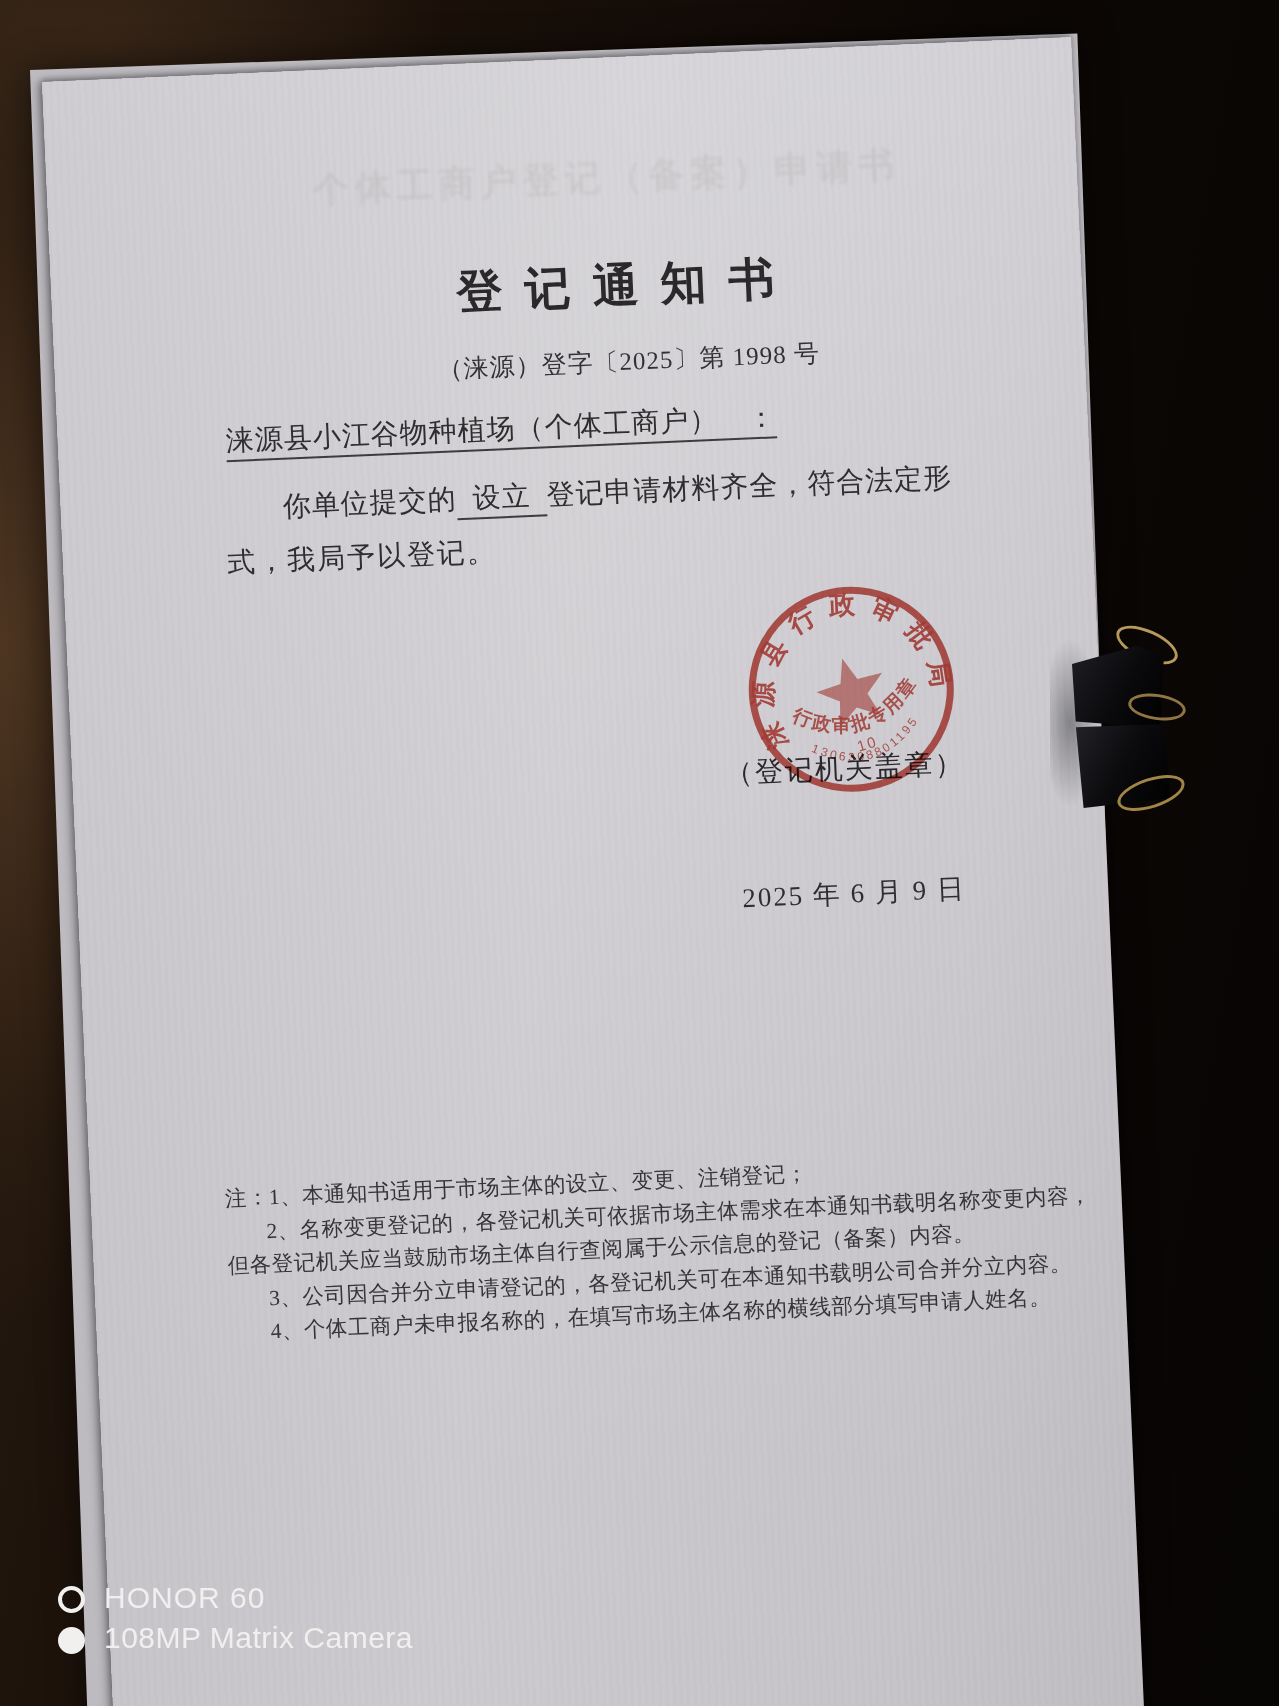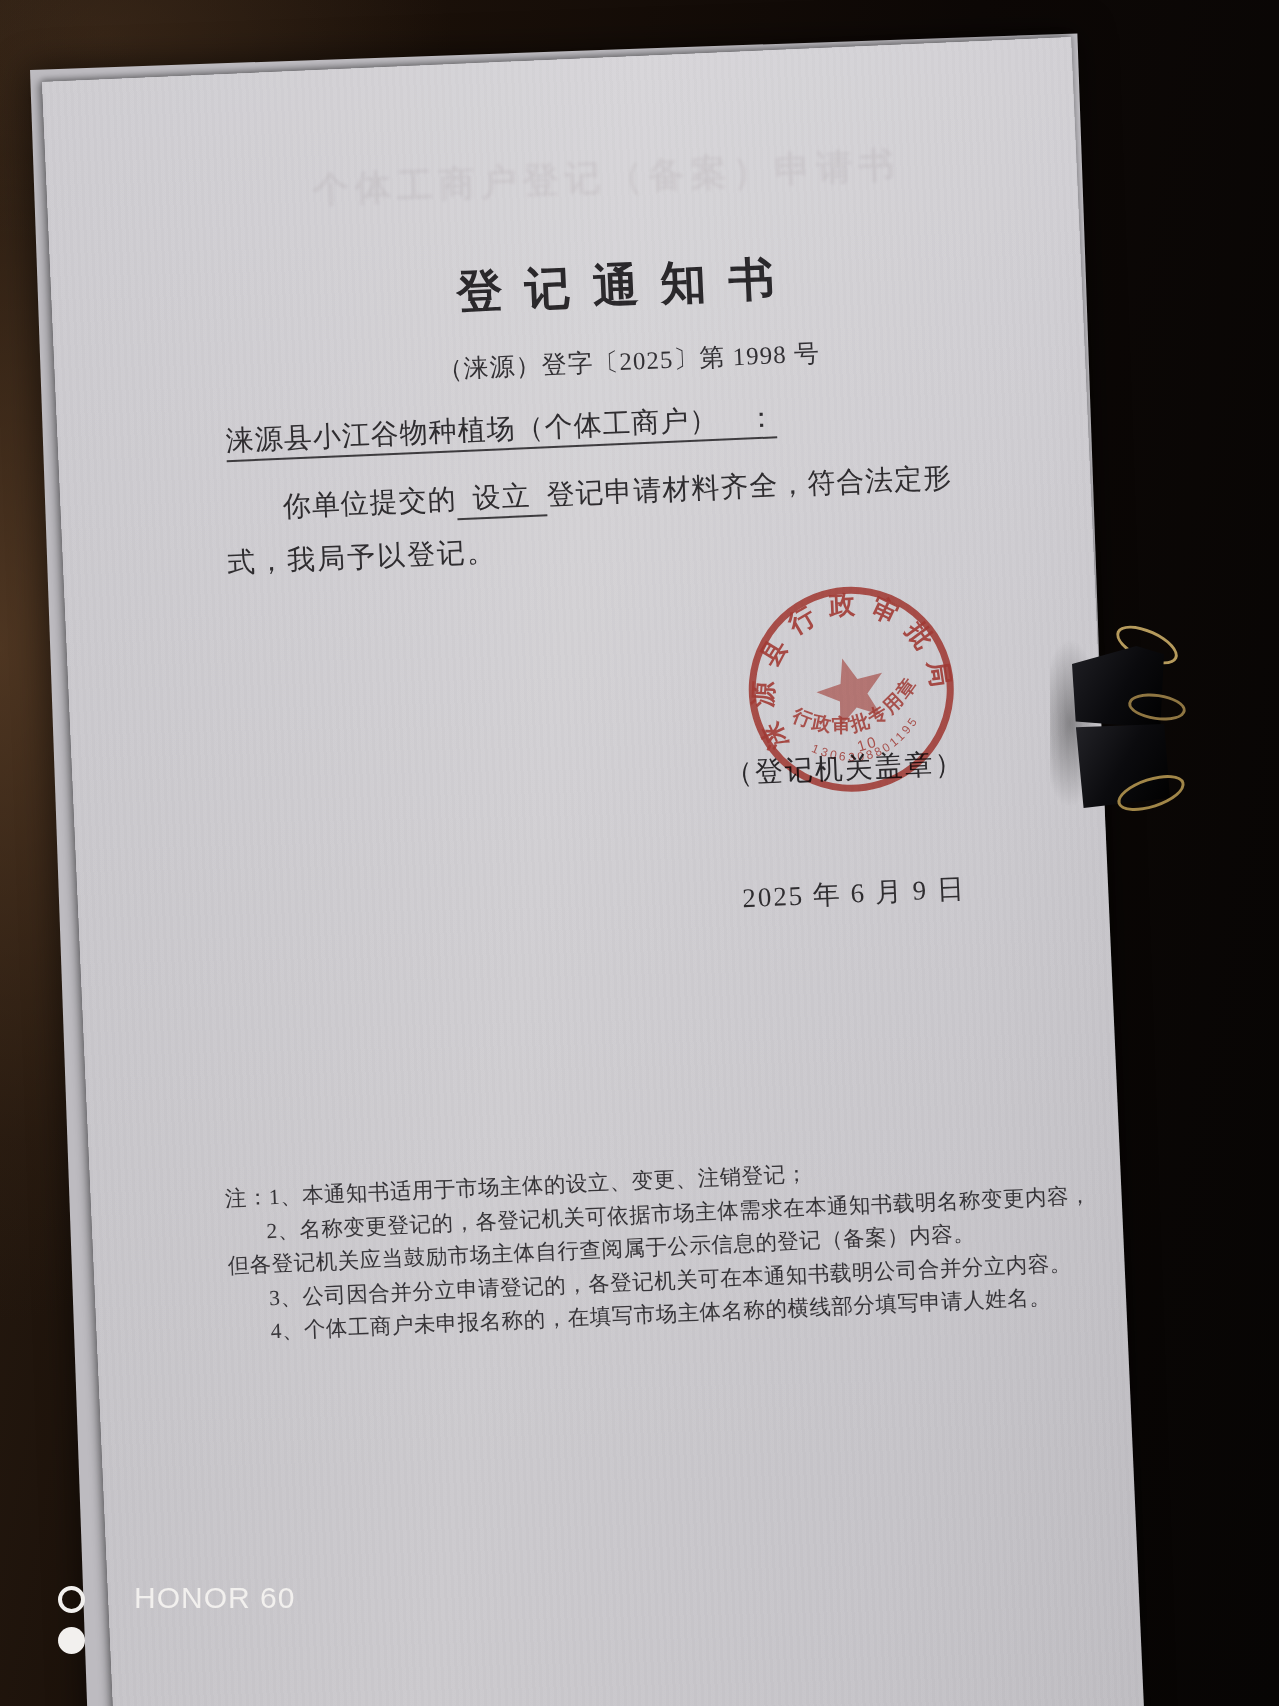--- a/index.html
+++ b/index.html
@@ -97,21 +97,21 @@
   }
   .clip-wire { position:absolute; border:3px solid #a68a50; border-radius:50%; }
   .clip-wire-top { left:56px; top:2px; width:66px; height:30px; transform:rotate(24deg); border-color:#b59a5c; }
   .clip-wire-mid { left:70px; top:66px; width:58px; height:26px; transform:rotate(8deg); border-color:#8f7642; }
   .clip-wire-bottom { left:58px; top:150px; width:70px; height:30px; transform:rotate(-18deg); border-color:#a18648; }
 
   
   .wm { position:absolute; z-index:20; font-family:"Liberation Sans", sans-serif; color:#f2f0ee; }
   .wm-ring { left:58px; top:1586px; width:27px; height:27px; border:4px solid #f2f0ee; border-radius:50%; }
   .wm-dot  { left:58px; top:1627px; width:27px; height:27px; background:#f2f0ee; border-radius:50%; }
-  .wm-line1 { left:104px; top:1581px; font-size:30px; letter-spacing:1px;margin-left:30px; }
+  .wm-line1 { left:104px; top:1581px; font-size:30px; letter-spacing:1px; }
   .wm-line2 { left:104px; top:1621px; font-size:30px; letter-spacing:0.5px; }
 </style>
 </head>
 <body>
 
 <div class="photo">
 
   <div class="paper-under"></div>
 
   <div class="paper">
@@ -166,14 +166,15 @@
     <div class="clip-wire clip-wire-top"></div>
     <div class="clip-body-top"></div>
     <div class="clip-body-bottom"></div>
     <div class="clip-wire clip-wire-mid"></div>
     <div class="clip-wire clip-wire-bottom"></div>
   </div>
 
   <div class="wm wm-ring"></div>
   <div class="wm wm-dot"></div>
   <div class="wm wm-line1">HONOR 60</div>
+  <div class="wm wm-line2">108MP Matrix Camera</div>
 
 </div>
 
 </body></html>

